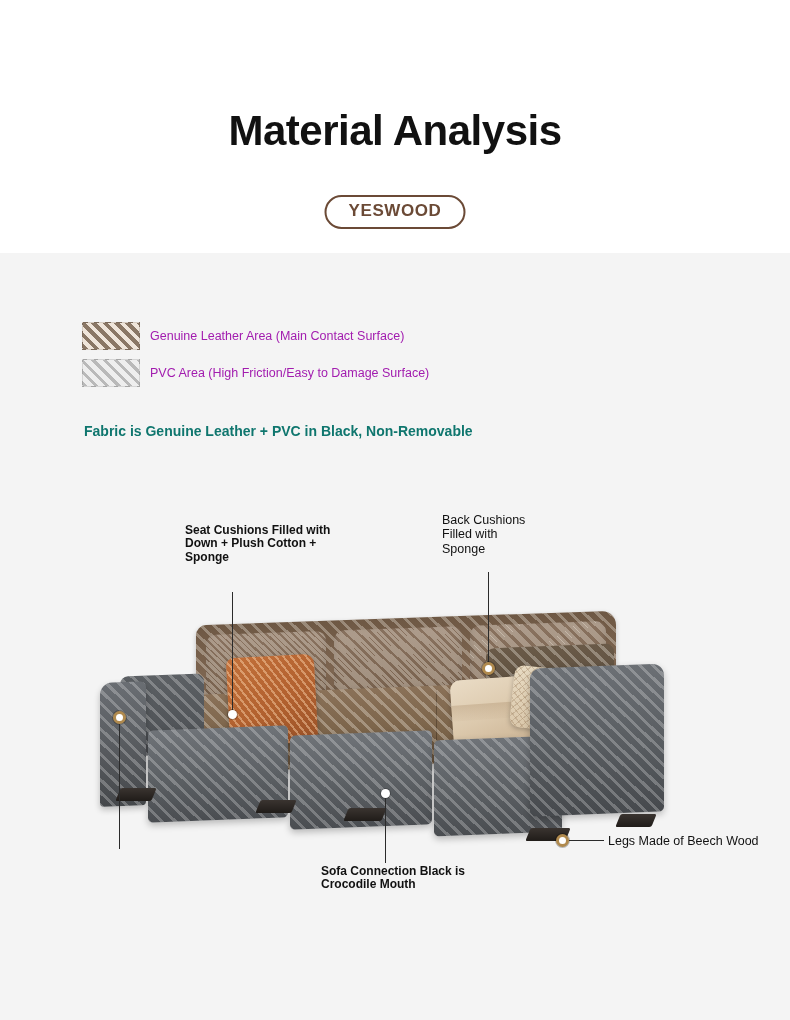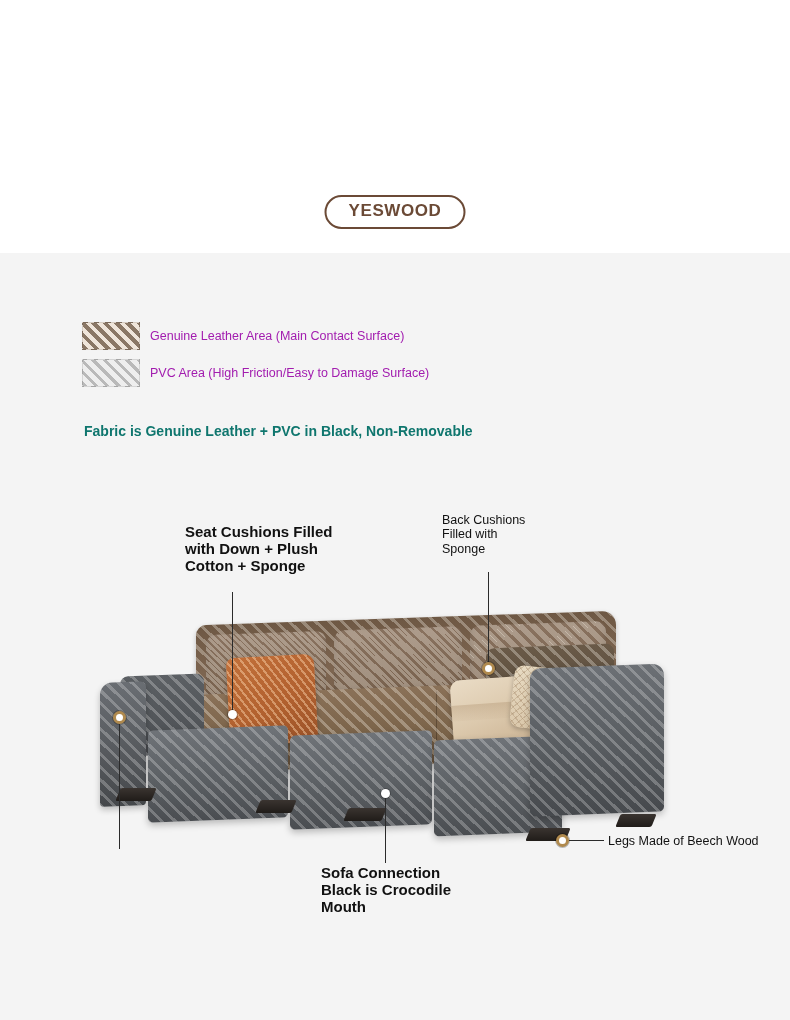--- a/index.html
+++ b/index.html
@@ -191,29 +191,30 @@
   .dot{
     position:absolute;width:13px;height:13px;border-radius:50%;
     background:#ffffff;border:3px solid #b08a4e;box-sizing:border-box;
     box-shadow:0 0 0 1px rgba(0,0,0,.25);
   }
   .dot-plain{
     position:absolute;width:9px;height:9px;border-radius:50%;
     background:#ffffff;box-shadow:0 0 0 1px rgba(0,0,0,.22);
   }
   .anno{position:absolute;color:#111111;}
-  .anno-bold{font-weight:bold;font-size:15px;line-height:1.12;}
+  .anno-bold{font-weight:bold;font-size:12px;line-height:1.12;}
   .anno-plain{font-size:12.5px;line-height:1.14;}
 </style>
 </head>
 <body>
 
 <div id="page">
 
   <div class="header-band">
+    <div class="page-title">Material Analysis</div>
     <div class="brand-badge">YESWOOD</div>
   </div>
 
   <div class="legend">
     <div class="legend-row">
       <div class="swatch swatch-leather"></div>
       <div class="legend-label">Genuine Leather Area (Main Contact Surface)</div>
     </div>
     <div class="legend-row">
       <div class="swatch swatch-pvc"></div>

